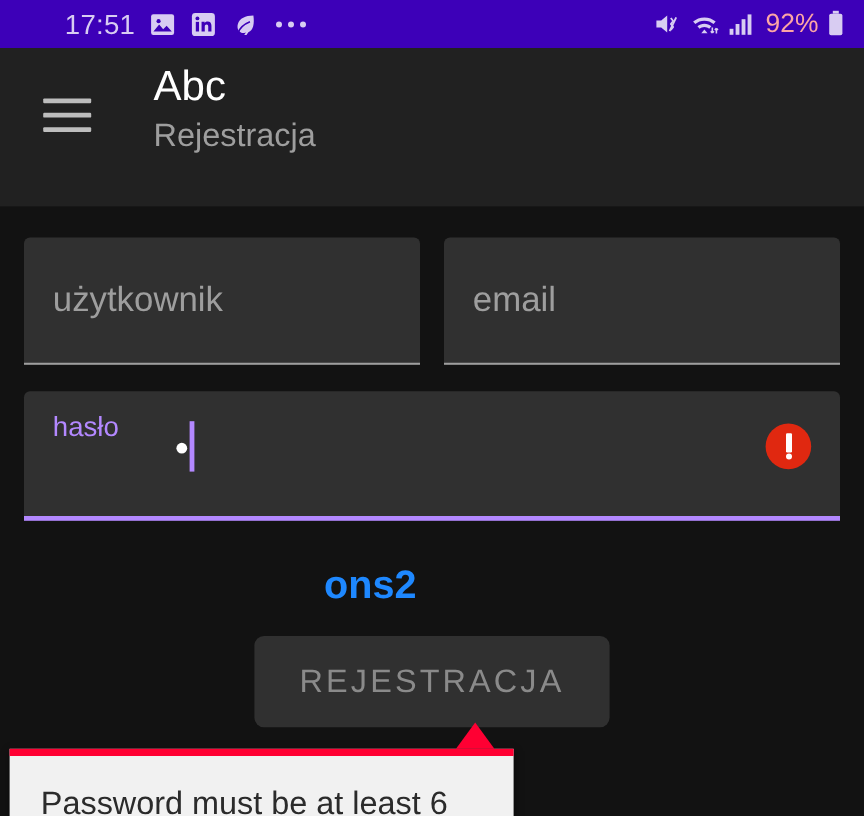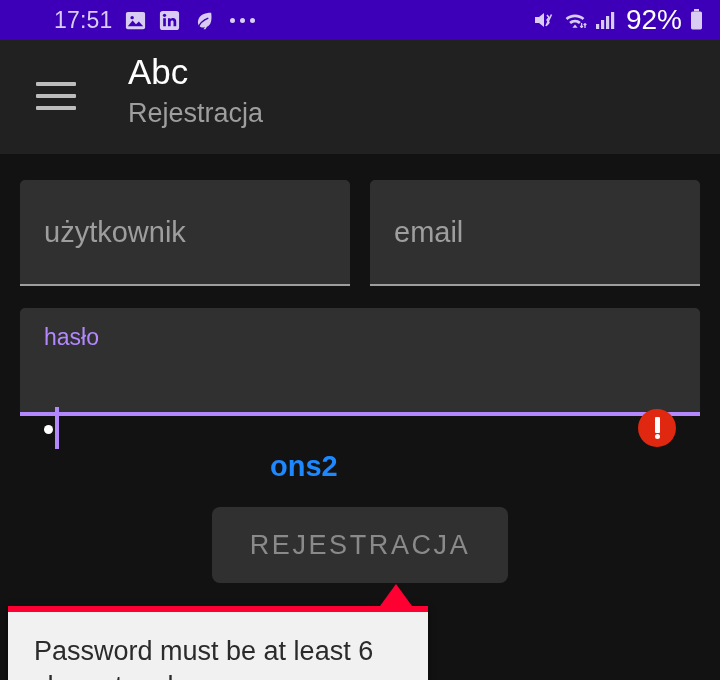--- a/index.html
+++ b/index.html
@@ -36,43 +36,43 @@
     letter-spacing: 0.2px;
     line-height: 1;
   }
   .status-right {
     margin-left: auto;
     display: flex;
     align-items: center;
     gap: 7px;
   }
   .battery-pct {
-    color: #ffffff;
-    font-size: 28px;
+    color: #fca5a5;
+    font-size: 22px;
     line-height: 1;
     margin-left: 2px;
   }
   .sicon { display: block; }
 
   
   .dots {
     display: flex;
     gap: 5px;
     margin-left: 4px;
   }
   .dots i {
     width: 5px; height: 5px;
     background: #D8CCF2;
     border-radius: 50%;
     display: block;
   }
 
   
   .app-bar {
-    height: 114px;
+    height: 132px;
     background: #212121;
     display: flex;
     align-items: flex-start;
     box-sizing: border-box;
     padding-top: 12px;
     position: relative;
   }
   .hamburger {
     width: 40px;
     margin-left: 36px;
@@ -141,21 +141,21 @@
   }
   .placeholder {
     color: #9E9E9E;
     font-size: 29px;
   }
 
   
   .field-password .box {
     align-items: flex-start;
     padding-top: 16px;
-    flex-direction: column;
+    flex-direction: row;
     justify-content: flex-start;
     gap: 48px;
   }
   .float-label {
     color: #B388FF;
     font-size: 23px;
     line-height: 26px;
   }
   .pwd-row {
     display: flex;
@@ -210,21 +210,21 @@
     height: 4px;
   }
 
   
   .links-row {
     padding: 34px 20px 0 20px;
     display: flex;
   }
   .link-text {
     color: #1E88FF;
-    font-size: 29px;
+    font-size: 33px;
     font-weight: bold;
     margin-left: 250px;
   }
 
   
   .btn-row {
     display: flex;
     justify-content: center;
     margin-top: 24px;
   }

